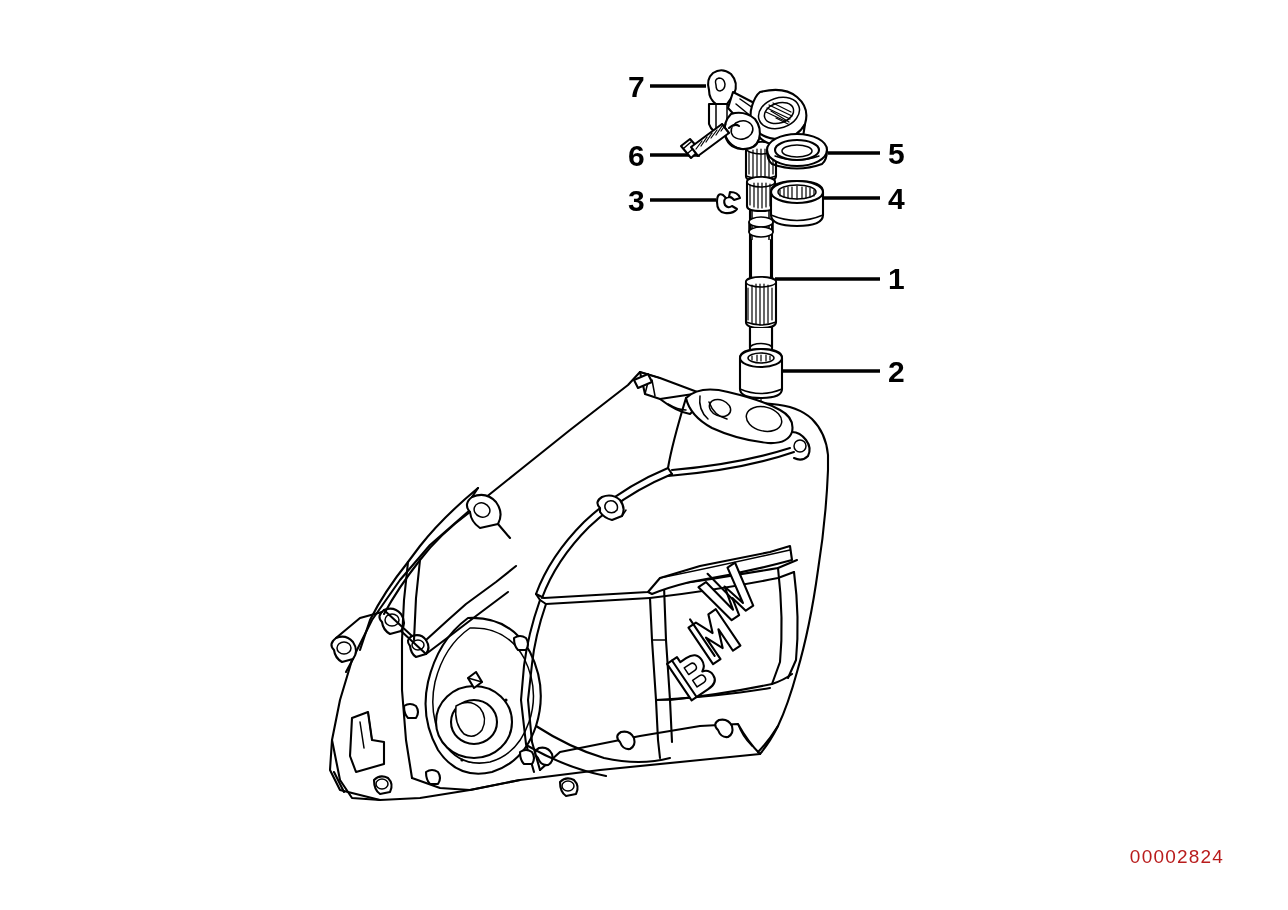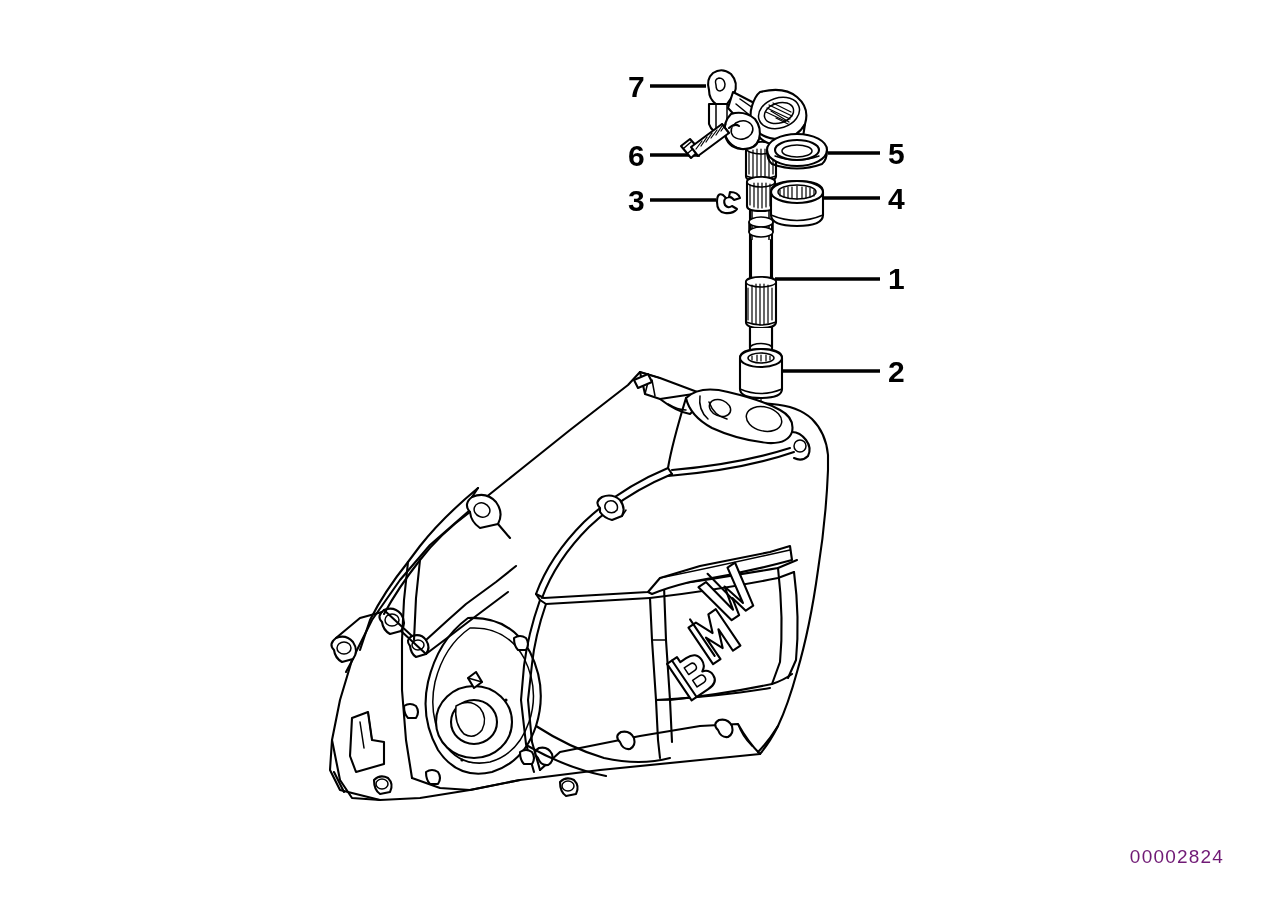--- a/index.html
+++ b/index.html
@@ -36,21 +36,21 @@
     letter-spacing: 0px;
     white-space: nowrap;
   }
   #drawing-number {
     position: absolute;
     right: 64px;
     bottom: 42px;
     font-family: "Liberation Sans", sans-serif;
     font-size: 19px;
     letter-spacing: 1.2px;
-    color: #701a75;
+    color: #b91c1c;
     white-space: nowrap;
   }
 </style>
 </head>
 <body>
 
 <div id="diagram-root">
 
   <svg id="parts-svg" viewBox="0 0 1288 910" xmlns="http://www.w3.org/2000/svg">
 

